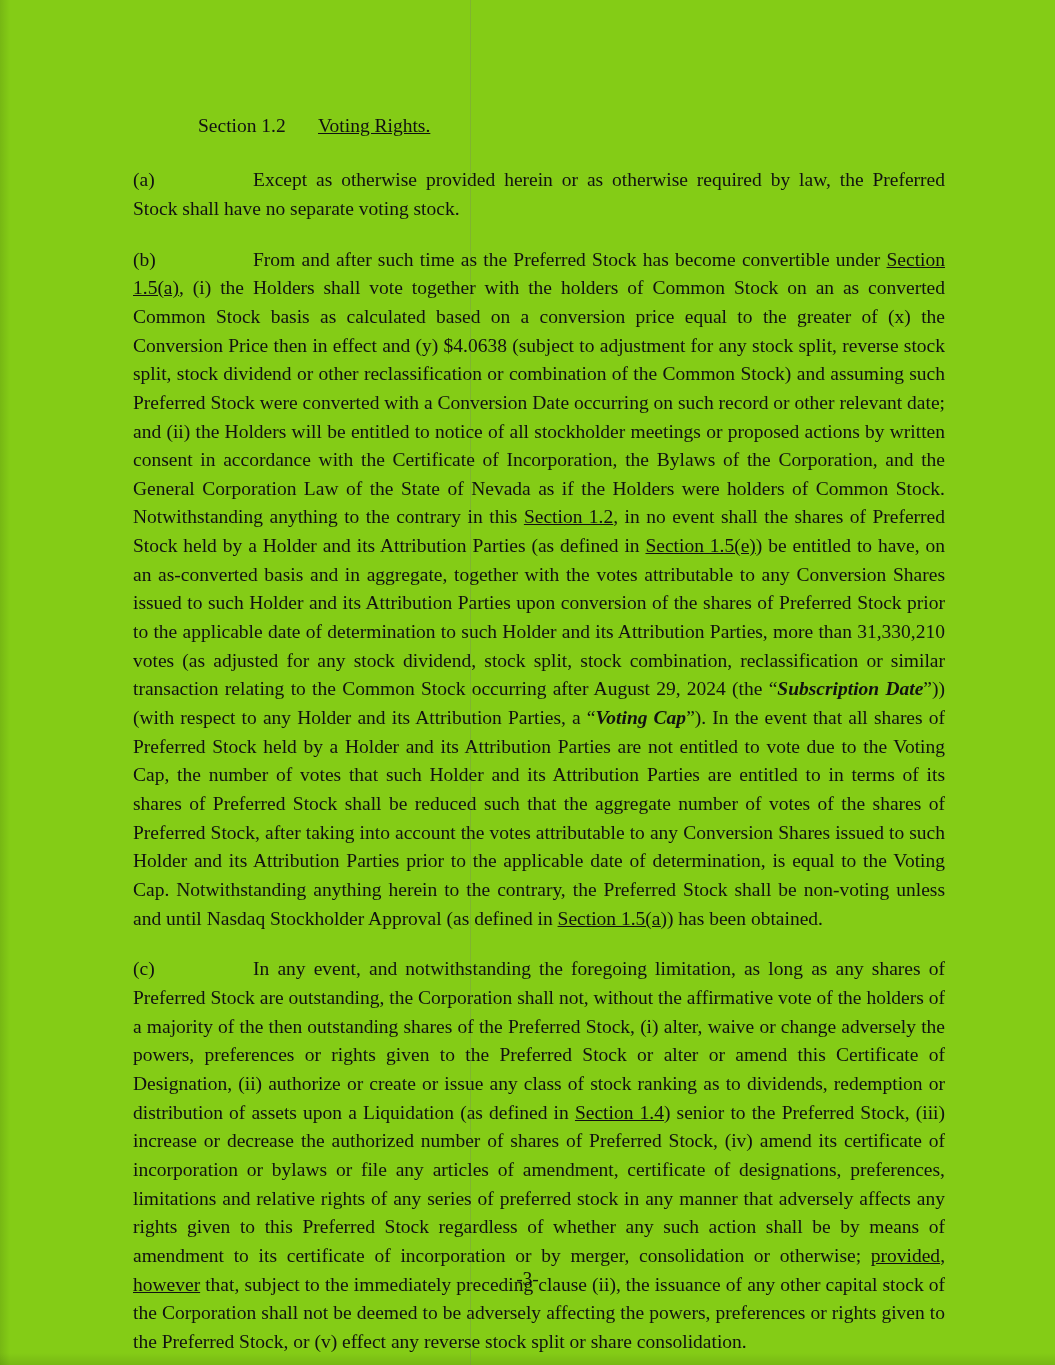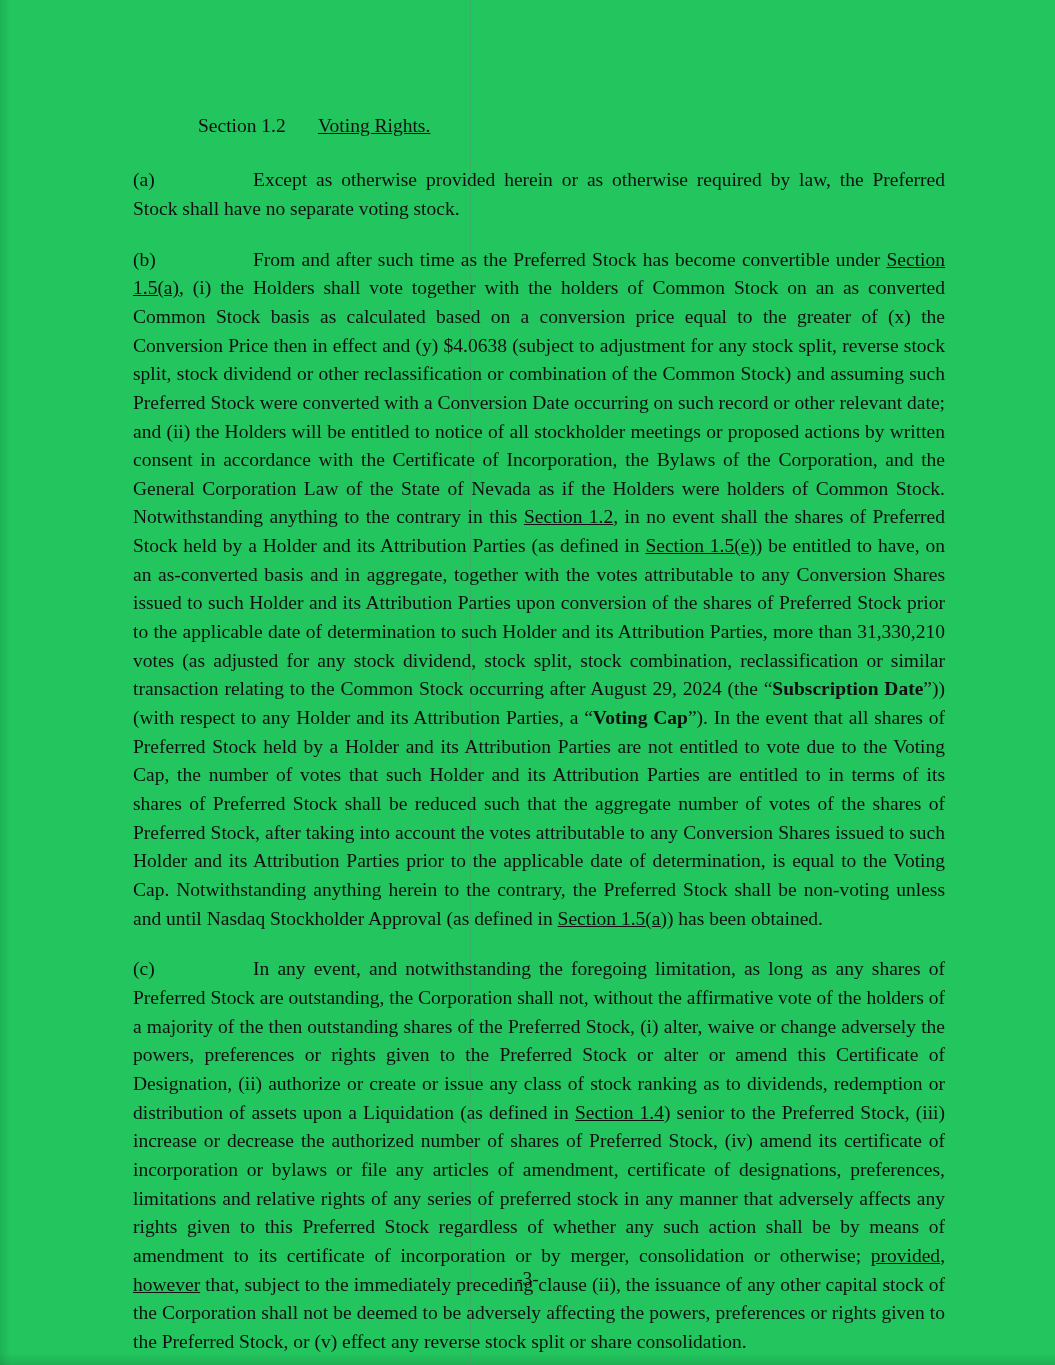--- a/index.html
+++ b/index.html
@@ -7,21 +7,21 @@
     padding: 0;
     background: #ffffff;
   }
   body {
     font-family: "Liberation Serif", serif;
   }
   .page {
     position: relative;
     width: 1055px;
     height: 1365px;
-    background: #22c55e;
+    background: #84cc16;
     overflow: hidden;
   }
   
   .scan-fold {
     position: absolute;
     top: 0;
     left: 470px;
     width: 1px;
     height: 1365px;
     background: rgba(120,120,120,0.28);
@@ -56,21 +56,21 @@
     font-size: 19.5px;
     line-height: 1.45;
     color: #111111;
     padding-left: 65px;
   }
   .section-head .sec-num {
     display: inline-block;
     width: 120px;
   }
   .u { text-decoration: underline; }
-  .bi { font-weight: bold; }
+  .bi { font-weight: bold; font-style: italic; }
   .marker {
     display: inline-block;
     width: 120px;
     text-indent: 0;
   }
   .footer {
     position: absolute;
     left: 0;
     top: 1268px;
     width: 1055px;

